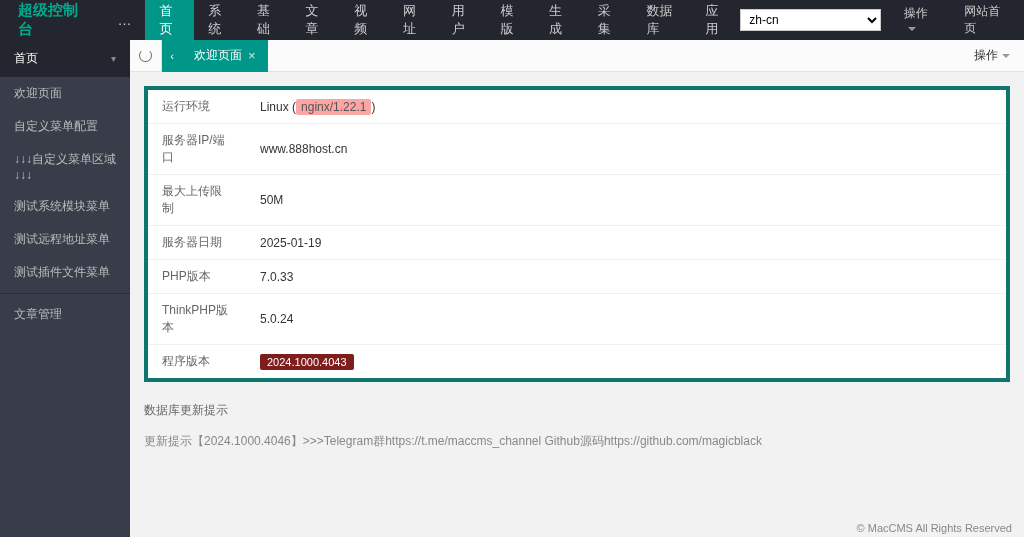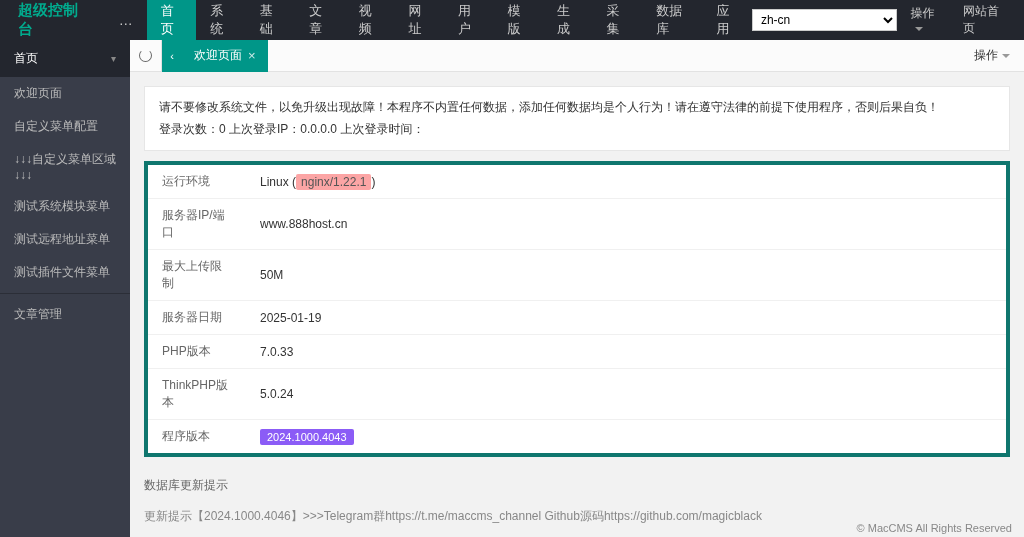--- a/index.html
+++ b/index.html
@@ -3,21 +3,21 @@
 <meta charset="utf-8">
 <style>
 *{margin:0;padding:0;box-sizing:border-box;font-family:"Microsoft YaHei",Arial,sans-serif;font-size:12px}
 body{background:#f2f2f2;width:1024px;height:537px;overflow:hidden;position:relative}
 .topbar{height:40px;background:#23262e;display:flex;align-items:center;color:#ccc}
 .logo{color:#01aa8d;font-size:15px;font-weight:700;padding:0 18px}
 .menu-toggle{color:#ccc;padding:0 14px;font-size:14px;cursor:pointer}
 .topnav{display:flex;height:40px}
 .topnav-item{padding:0 14px;display:flex;align-items:center;cursor:pointer;color:#ccc;font-size:13px}
 .topnav-item.active{background:#009688;color:#fff}
-.topright{margin-left:auto;display:flex;align-items:center;padding-right:12px;gap:8px}
+.topright{margin-left:auto;display:flex;align-items:center;padding-right:12px;gap:17px}
 .lang-select{height:22px;width:160px;background:#fff;border:1px solid #ccc;font-size:12px;padding:0 4px}
 .topright-item{color:#ccc;cursor:pointer;padding:0 6px;font-size:12px}
 .tri-down{display:inline-block;width:0;height:0;border-left:4px solid transparent;border-right:4px solid transparent;border-top:4px solid #999;margin-left:4px;vertical-align:middle}
 .layout{display:flex;height:497px}
 .sidebar{width:130px;background:#393d49;color:#ccc;overflow-y:auto}
 .side-item{padding:10px 14px;cursor:pointer;font-size:13px;display:flex;align-items:center;justify-content:space-between}
 .side-item.top{background:#009688;color:#fff;background:#23262e}
 .side-chevron{font-size:10px;color:#888}
 .side-sub{padding:8px 14px;cursor:pointer;font-size:12px;color:#bbb}
 .side-sep{height:1px;background:#2b2e37;margin:4px 0}
@@ -28,21 +28,21 @@
 .tab{height:32px;padding:0 12px;display:flex;align-items:center;gap:6px;cursor:pointer;font-size:12px}
 .tab.active{background:#009688;color:#fff}
 .tab-close{font-size:13px;cursor:pointer;opacity:.8}
 .tab-ops{margin-left:auto;padding:0 14px;color:#333;cursor:pointer;font-size:12px}
 .content{padding:14px;flex:1;overflow:auto}
 .notice-box{background:#fff;border:1px solid #e6e6e6;padding:10px 14px;margin-bottom:10px;color:#333;font-size:12px;line-height:1.8}
 .info-table{background:#fff;border:4px solid #0f766e;width:100%;border-collapse:collapse;margin-bottom:12px}
 .info-table td{padding:8px 14px;border-bottom:1px solid #f0f0f0;font-size:12px;color:#333}
 .info-table td:first-child{width:100px;color:#666}
 .nginx-badge{background:#fca5a5;padding:1px 5px;border-radius:2px;color:#555}
-.ver-badge{background:#8b5cf6;color:#fff;padding:2px 7px;border-radius:2px;font-size:11px}
+.ver-badge{background:#7f1d1d;color:#fff;padding:2px 7px;border-radius:2px;font-size:11px}
 .section-title{color:#666;padding:8px 0;font-size:12px}
 .red-tip{color:#f00;font-size:15px;padding:6px 0;line-height:1.6}
 .red-tip a{color:#00f;text-decoration:none}
 .gray-line{color:#888;font-size:12px;padding:6px 0}
 .footer{position:absolute;bottom:3px;right:12px;font-size:11px;color:#888}
 .refresh-icon{display:inline-block;width:13px;height:13px;border:1.5px solid #666;border-radius:50%;border-top-color:transparent;position:relative}
 </style>
 </head>
 <body>
 
@@ -97,24 +97,20 @@
         </div>
       <div class="tab-prev">‹</div>
       <div class="tab active">
         <span>欢迎页面</span>
         <span class="tab-close">×</span>
       </div>
       <div class="tab-ops"><span>操作</span><span class="tri-down"></span></div>
     </div>
 
     <div class="content">
-      <div class="notice-box">
-        <div>请不要修改系统文件，以免升级出现故障！本程序不内置任何数据，添加任何数据均是个人行为！请在遵守法律的前提下使用程序，否则后果自负！</div>
-        <div>登录次数：0 上次登录IP：0.0.0.0 上次登录时间：</div>
-      </div>
 
       <table class="info-table">
         <tbody>
             <tr>
               <td>运行环境</td>
               <td><span>Linux</span> (<span class="nginx-badge">nginx/1.22.1</span>)</td>
             </tr>
         <tr>
               <td>服务器IP/端口</td>
               <td>www.888host.cn</td>

